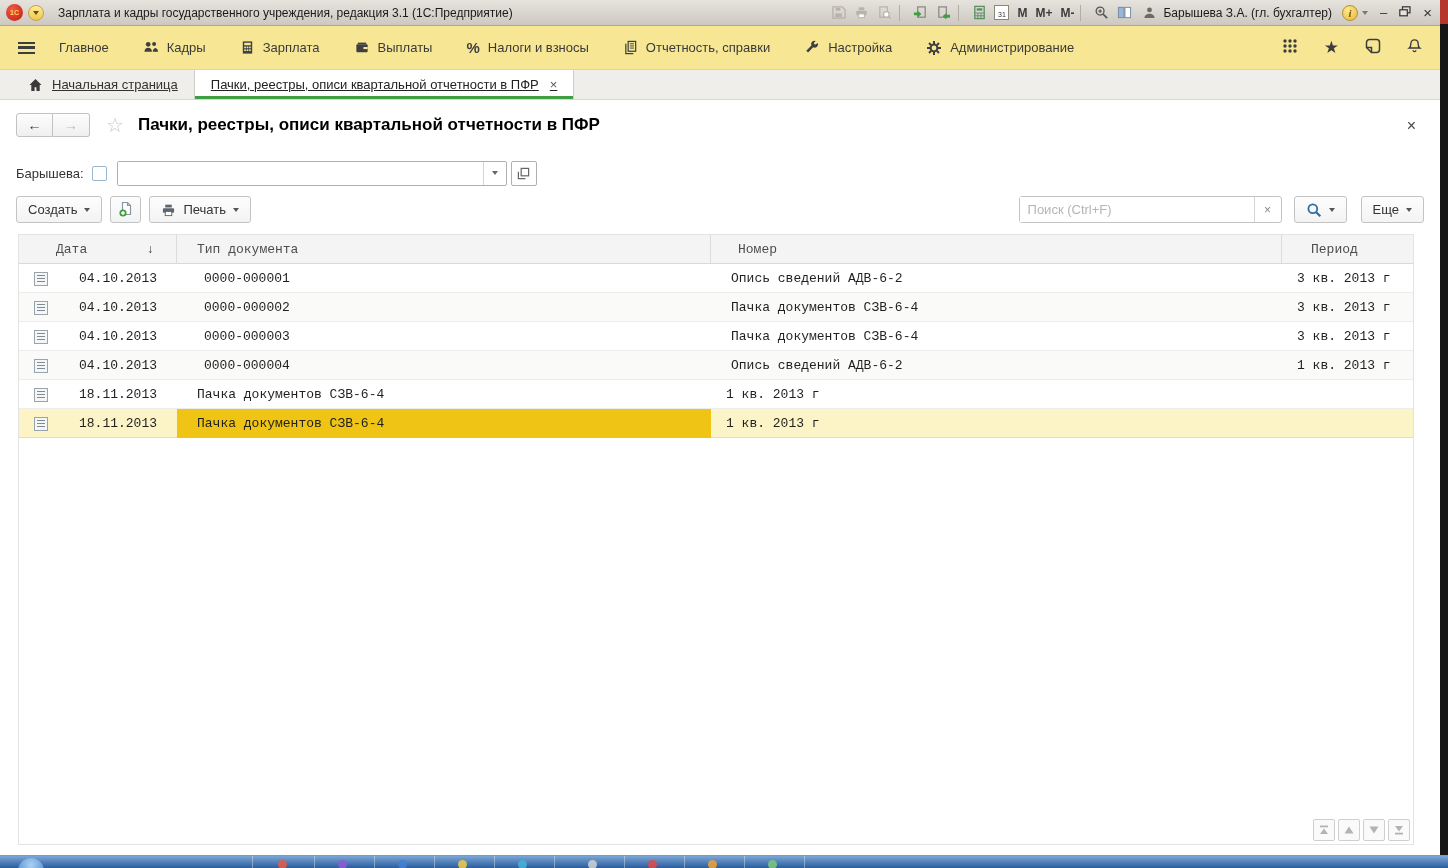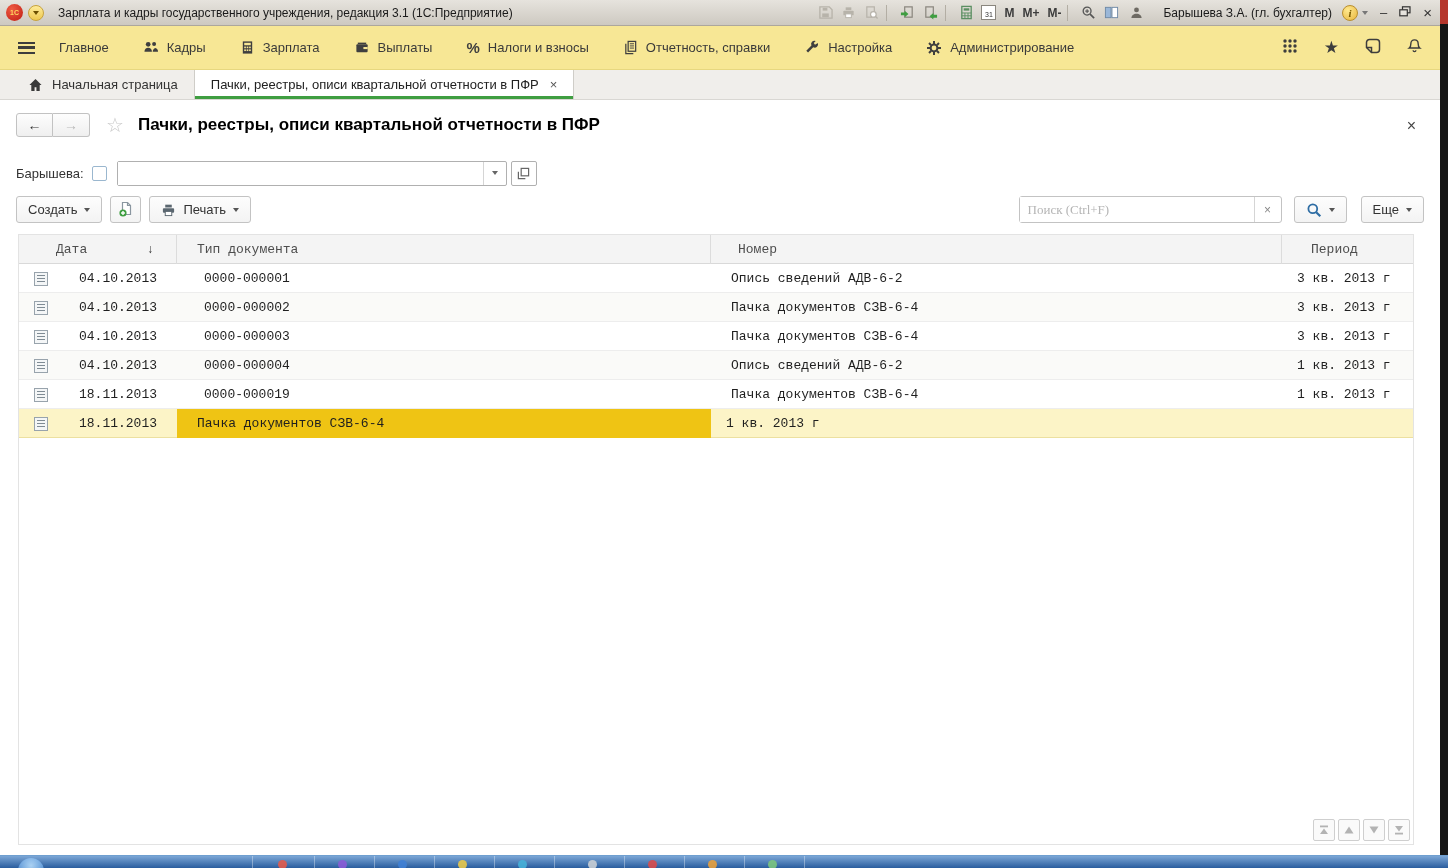--- a/index.html
+++ b/index.html
@@ -22,21 +22,21 @@
                background:linear-gradient(#ffec9a,#edc84f); display:flex; align-items:center; justify-content:center; }
   .tri-down { width:0; height:0; border-left:3.5px solid transparent; border-right:3.5px solid transparent; border-top:4px solid #6b4f00; }
   .win-title { margin-left:14px; font-size:12px; color:#1a1a1a; white-space:nowrap; }
   .tb-spacer { flex:1; }
   .tb-ico { width:18px; height:18px; display:flex; align-items:center; justify-content:center; margin-left:5px; }
   .tb-sep { width:1px; height:16px; background:#b3aea4; margin:0 6px; }
   .m-glyph { font-size:12px; font-weight:bold; color:#3c3c3c; margin-left:8px; }
   .cal-ico { width:15px; height:15px; border:1px solid #8a867e; background:#fff; position:relative; margin-left:6px; }
   .cal-ico .cal-top { height:4px; background:#8a867e; }
   .cal-ico .cal-day { position:absolute; left:0; right:0; top:4px; bottom:0; font-size:7px; color:#333; display:flex; align-items:center; justify-content:center; }
-  .user-chip { display:flex; align-items:center; margin-left:10px; font-size:12px; color:#1a1a1a; gap:20px; }
+  .user-chip { display:flex; align-items:center; margin-left:10px; font-size:12px; color:#1a1a1a; gap:7px; }
   .info-orb { width:16px; height:16px; border-radius:50%; margin-left:10px; border:1px solid #b98f2e;
               background:radial-gradient(circle at 35% 30%, #ffe98f, #e8b53c); color:#7a5a00;
               font-family:"Liberation Serif", serif; font-style:italic; font-weight:bold; font-size:11px;
               display:flex; align-items:center; justify-content:center; }
   .info-caret { margin-left:4px; }
   .win-ctl { font-size:13px; color:#333; margin-left:12px; line-height:1; }
   .close-x { font-size:15px; }
 
   
   .menubar { height:44px; background:#f7e795; border-bottom:1px solid #e7d77f; display:flex; align-items:center;
@@ -44,21 +44,21 @@
   .hamburger { width:17px; height:12px; border-top:2.5px solid #3d3d3d; border-bottom:2.5px solid #3d3d3d; position:relative; margin-right:24px; }
   .hamburger::after { content:""; position:absolute; left:0; right:0; top:2.6px; height:2.5px; background:#3d3d3d; }
   .menu-item { display:flex; align-items:center; gap:8px; font-size:13px; color:#3a3a3a; margin-right:34px; white-space:nowrap; }
   .menu-item svg { flex:0 0 auto; }
   .pct { font-size:15px; font-weight:bold; color:#3f3f3f; }
   .menu-right { margin-left:auto; display:flex; align-items:center; gap:26px; }
   .star-glyph { font-size:17px; color:#3d3d3d; line-height:1; }
 
   
   .tabbar { height:30px; background:#f0eeeb; border-bottom:1px solid #d9d7d3; display:flex; align-items:stretch; padding-left:12px; flex:0 0 auto; }
-  .tab { display:flex; align-items:center; gap:9px; padding:0 16px; font-size:13px; color:#333; }
+  .tab { display:flex; align-items:center; gap:9px; padding:0 16px; font-size:13px; color:#333;text-decoration:underline; }
   .tab.active { background:#fff; border-left:1px solid #cfcdc8; border-right:1px solid #cfcdc8; position:relative; color:#222; }
   .tab.active::after { content:""; position:absolute; left:0; right:0; bottom:0; height:3px; background:#3f9e41; }
   .tab-close { font-size:13px; color:#555; margin-left:2px; }
 
   
   .content { flex:1; background:#fff; position:relative; overflow:hidden; }
 
   .page-header { margin:12px 16px 0 16px; height:26px; display:flex; align-items:center; }
   .nav-group { display:flex; }
   .nav-btn { width:37px; height:24px; border:1px solid #c2c2c2; background:linear-gradient(#fdfdfd,#efefef);
@@ -79,21 +79,21 @@
   .open-btn { margin-left:4px; width:26px; height:25px; border:1px solid #b0b0b0; border-radius:2px; background:#fff;
               display:flex; align-items:center; justify-content:center; }
 
   .toolbar { margin:10px 16px 0 16px; height:27px; display:flex; align-items:center; }
   .btn { height:27px; border:1px solid #c3c3c3; border-radius:3px; background:linear-gradient(#fdfdfd,#f3f3f3);
          display:flex; align-items:center; gap:7px; padding:8px 11px; font-size:13px; color:#333; white-space:nowrap; }
   .btn .tri-down { border-top-color:#555; }
   .icon-btn { width:31px; padding:0; justify-content:center; margin:0 8px; }
   .search-wrap { margin-left:auto; display:flex; align-items:center; }
   .search-box { width:263px; height:27px; border:1px solid #c3c3c3; border-radius:3px; background:#fff; display:flex; }
-  .search-box input { flex:1; border:none; outline:none; font-size:13px; padding:0 8px; font-family:Liberation Serif, serif; color:#333; }
+  .search-box input { flex:1; border:none; outline:none; font-size:13px; padding:0 8px; font-family:Liberation Sans, sans-serif; color:#333; }
   .search-box input::placeholder { color:#b5b5b5; }
   .search-clear { width:27px; border-left:1px solid #d5d5d5; display:flex; align-items:center; justify-content:center;
                   font-size:12px; color:#888; }
   .find-btn { margin-left:12px; }
   .more-btn { margin-left:14px; }
 
   
   .table { margin:11px 16px 0 18px; width:1396px; height:611px; border:1px solid #e3e3e3; position:relative; background:#fff;font-family:Liberation Mono, monospace; }
   .tgrid { display:grid; grid-template-columns:44px 114px 534px 571px 1fr; align-items:center; height:29px; }
   .thead { background:#f4f4f4; border-bottom:1px solid #d9d9d9; font-size:13px; color:#4d4d4d; }
@@ -491,21 +491,20 @@
         </div>
         <div class="tgrid trow">
           <div class="td td-icon">
               <span class="doc-row-ico">
                 <i></i>
                 <i></i>
                 <i></i>
               </span>
             </div>
           <div class="td td-date">18.11.2013</div>
-          <div class="td td-number">0000-000019</div>
           <div class="td td-type">Пачка документов СЗВ-6-4</div>
           <div class="td td-period">1 кв. 2013 г</div>
         </div>
         <div class="tgrid trow selected">
           <div class="td td-icon">
               <span class="doc-row-ico">
                 <i></i>
                 <i></i>
                 <i></i>
               </span>

